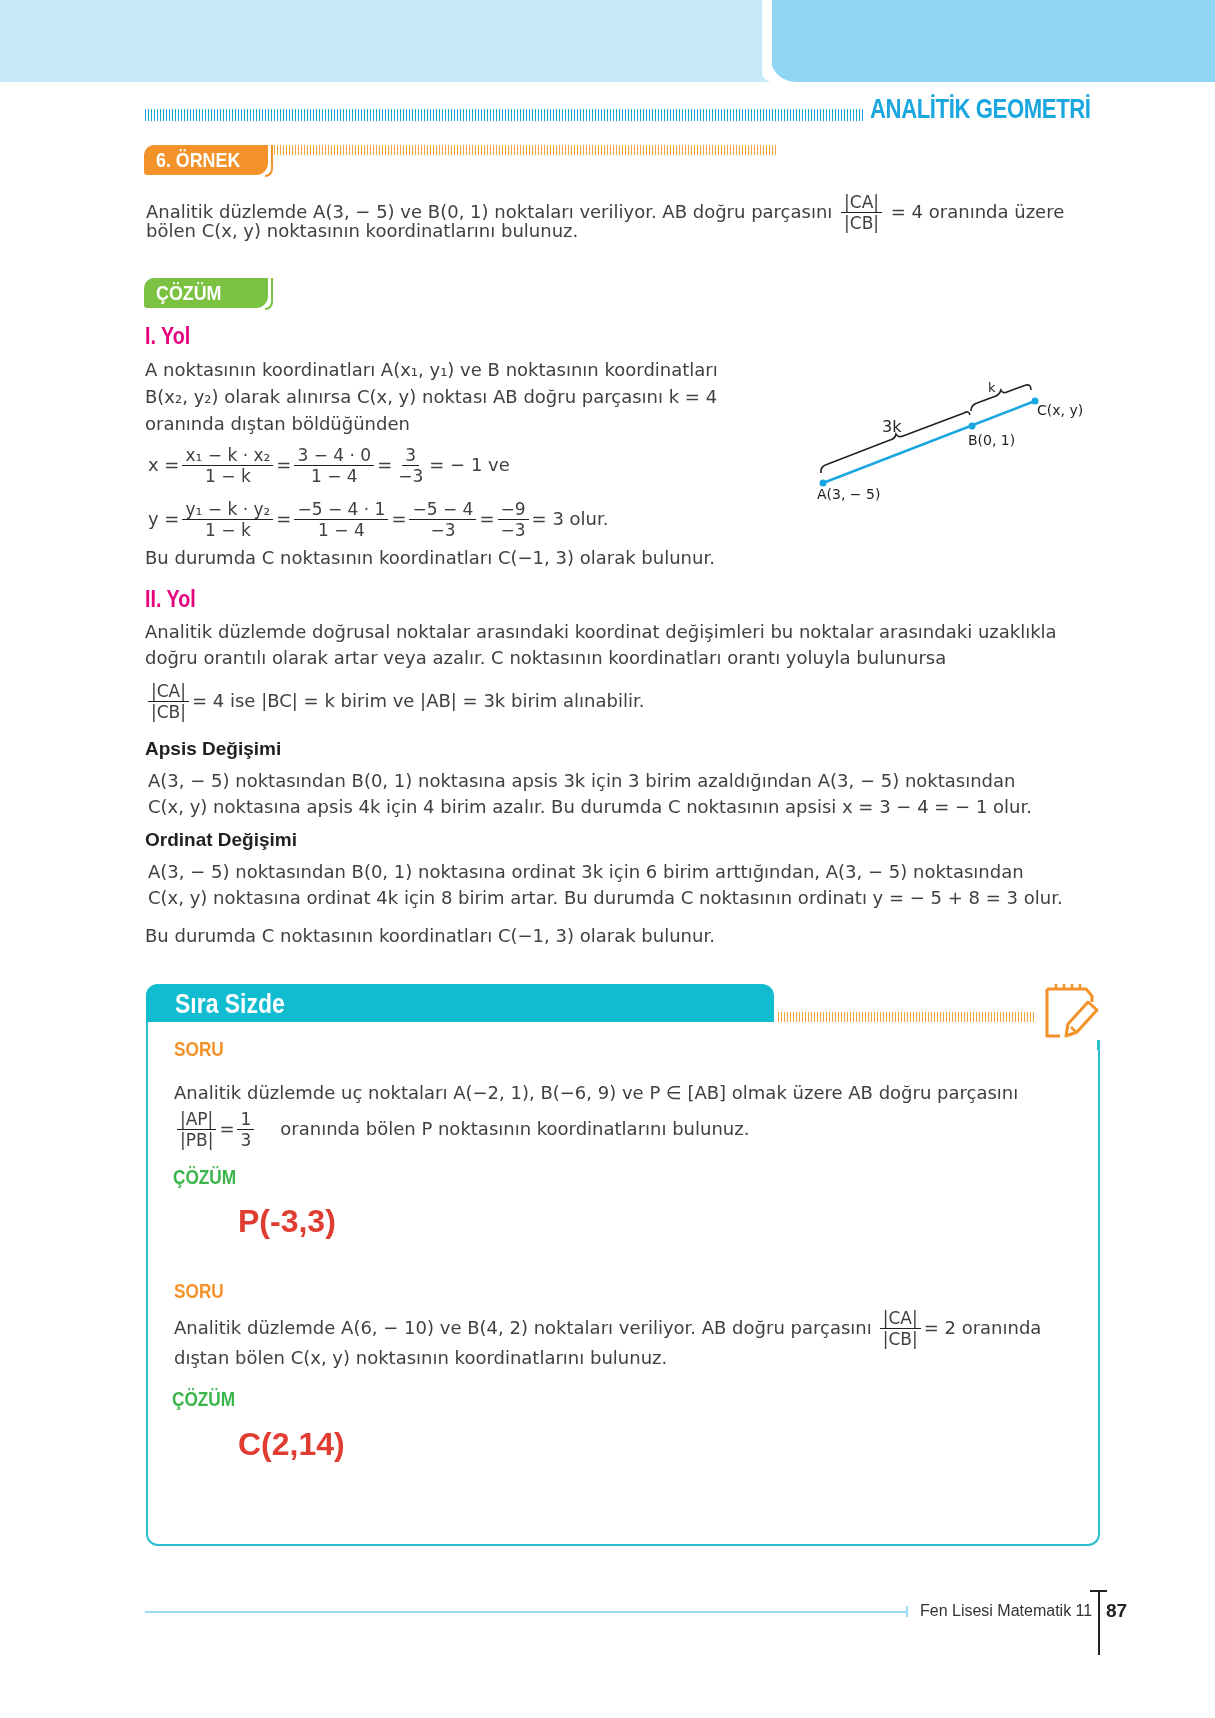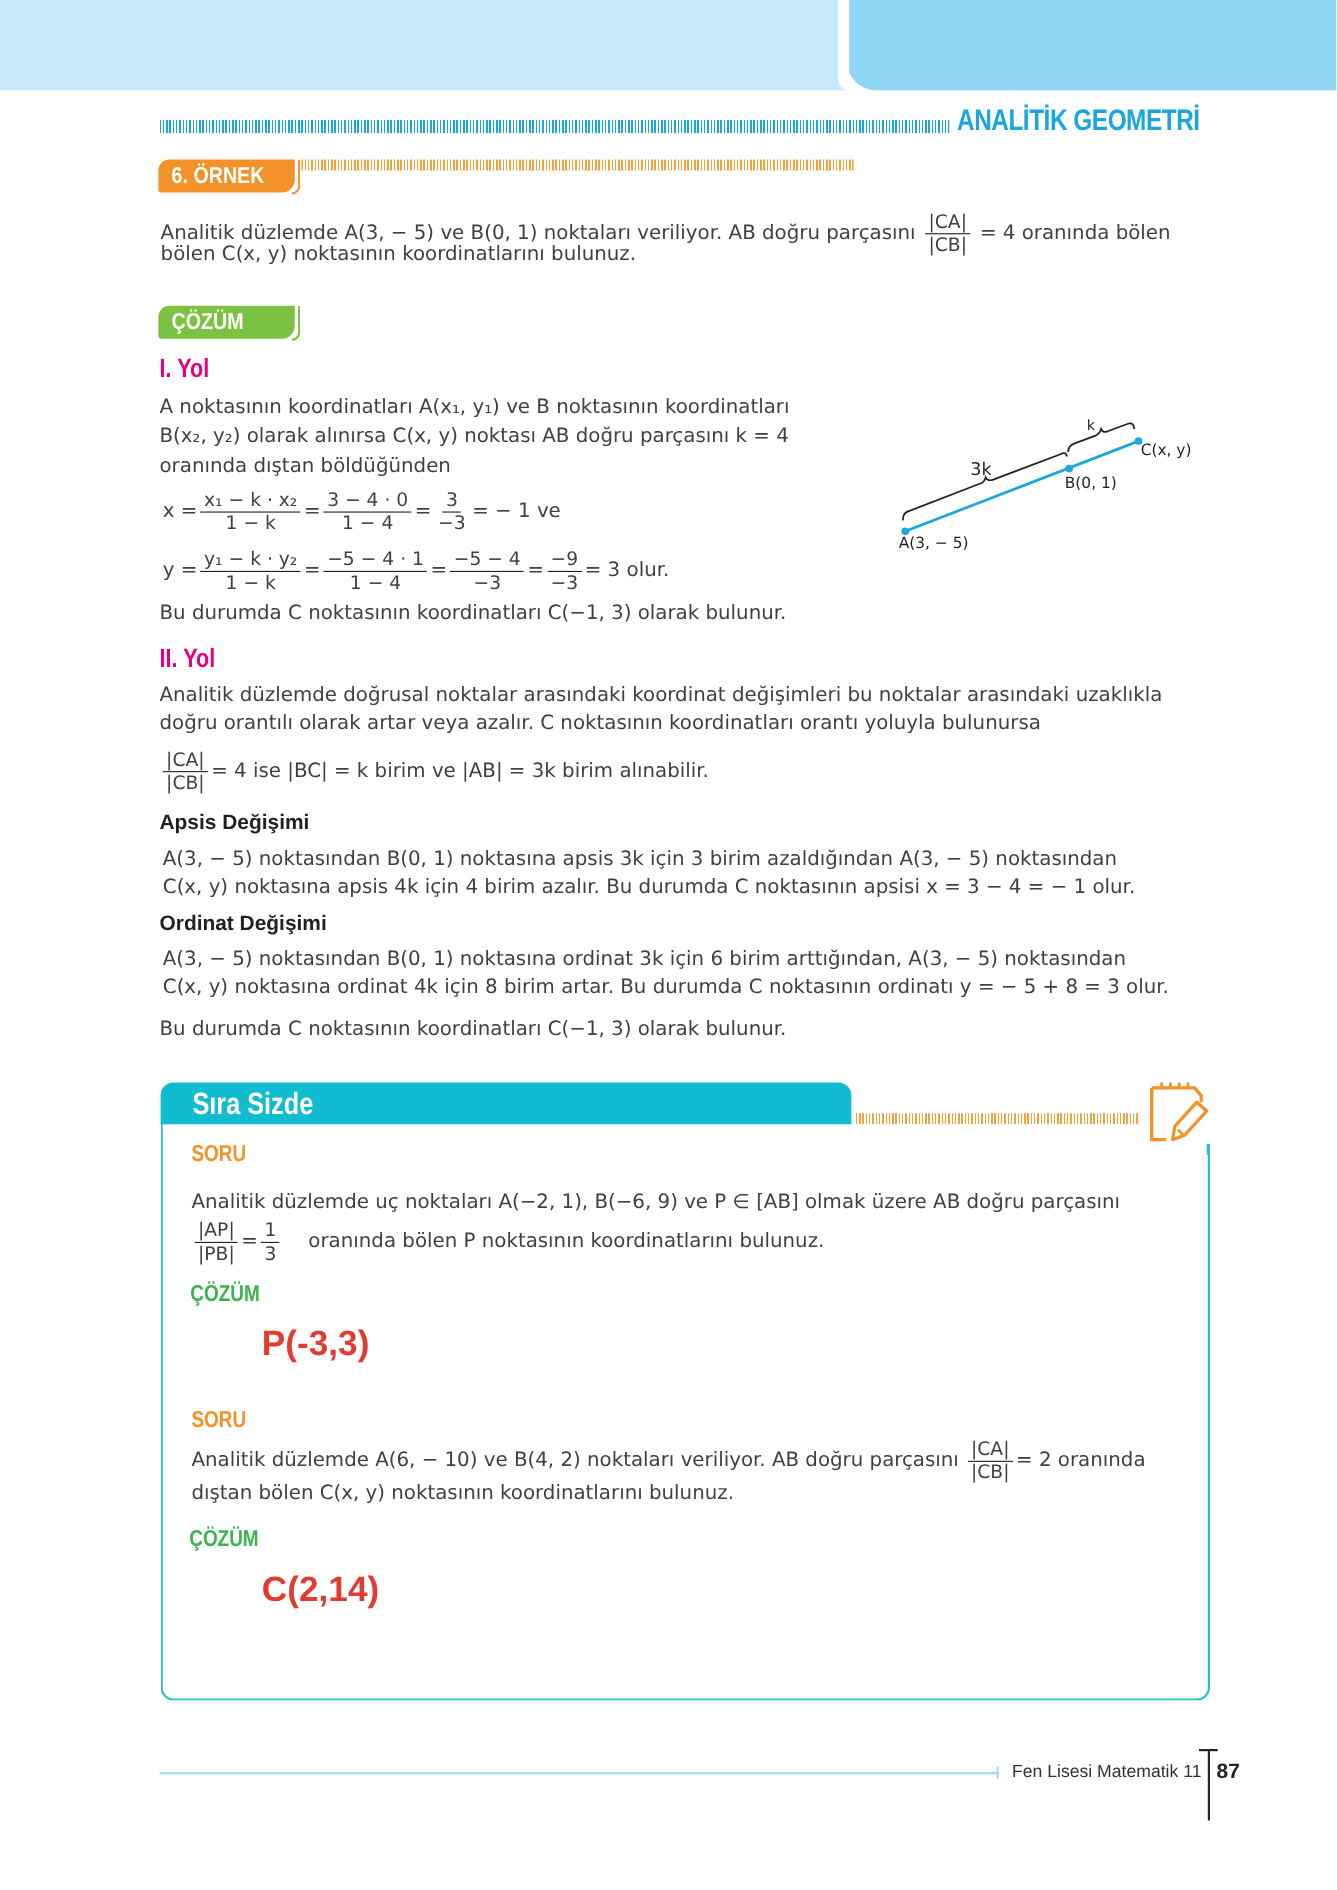--- a/index.html
+++ b/index.html
@@ -67,21 +67,21 @@
   <span>Analitik düzlemde</span>
   <span>A(3, − 5)</span>
   <span>ve</span>
   <span>B(0, 1)</span>
   <span>noktaları veriliyor. AB doğru parçasını</span>
   <span class="frac">
       <span class="num">|CA|</span>
       <span class="den">|CB|</span>
     </span>
   <span>= 4</span>
-  <span>oranında bölen</span>
+  <span>oranında üzere</span>
 </div>
 <div class="txt" style="left:146px;top:218px;">
   <span>bölen</span>
   <span>C(x, y)</span>
   <span>noktasının koordinatlarını bulunuz.</span>
 </div>
 
 <div class="tag tag-cozum">
     <span>ÇÖZÜM</span>
   </div>

